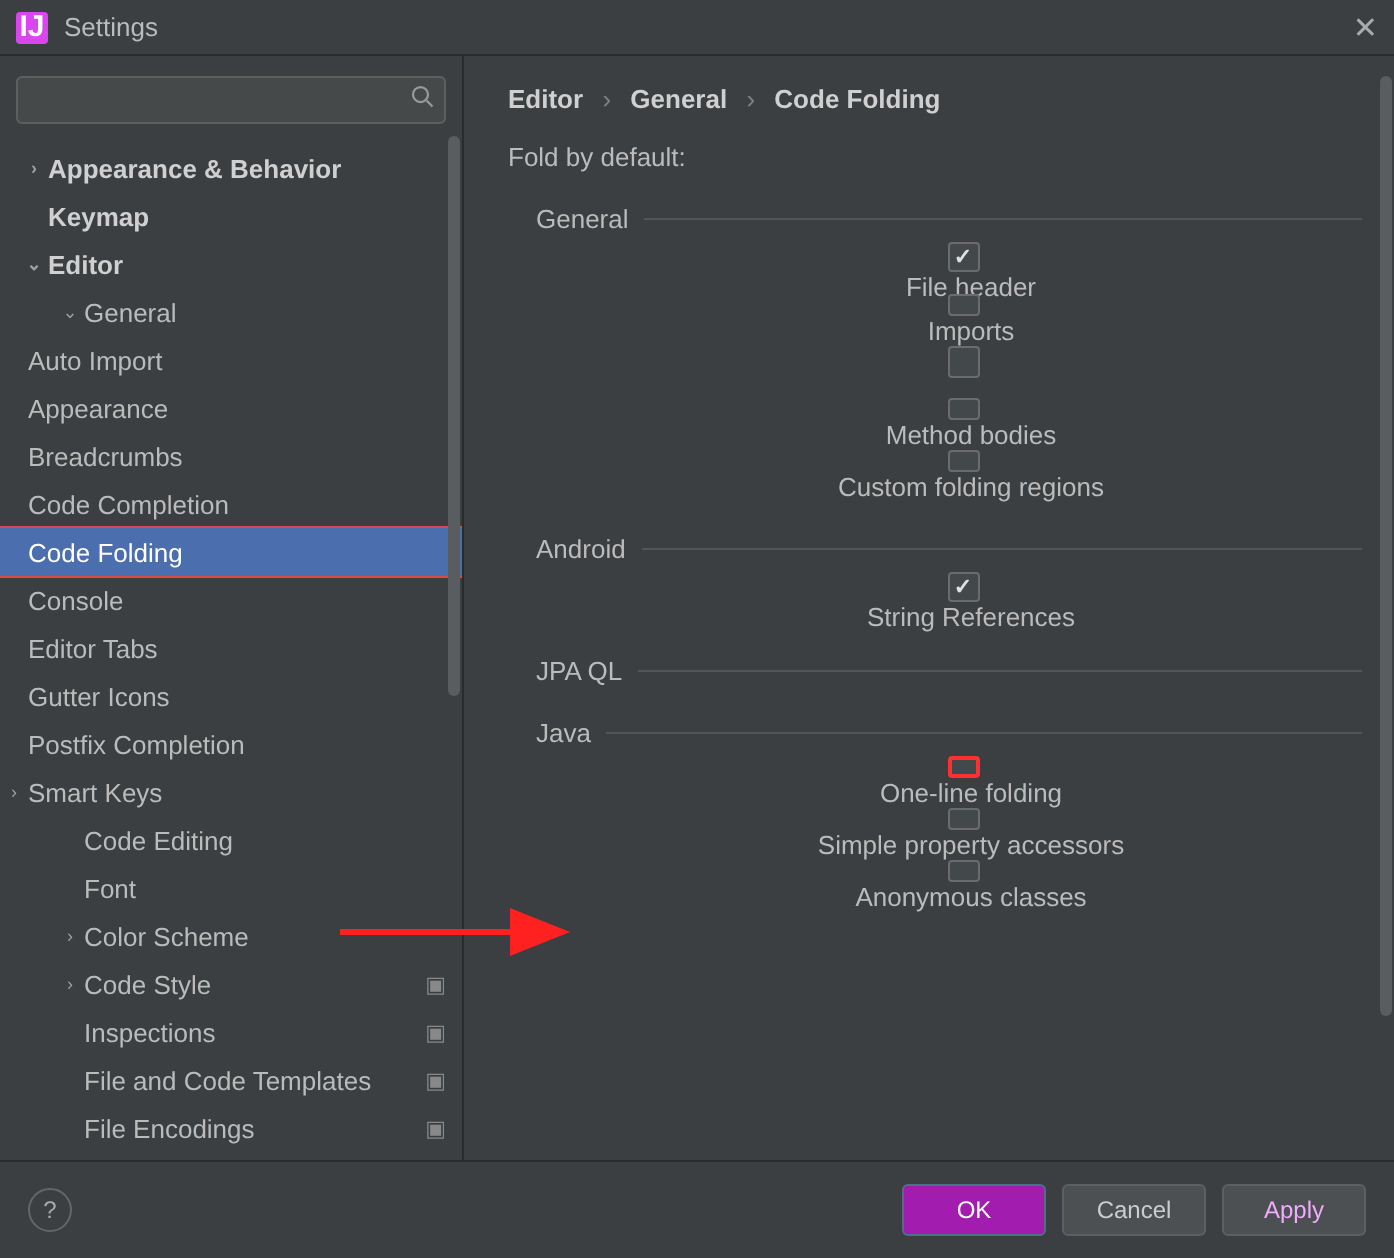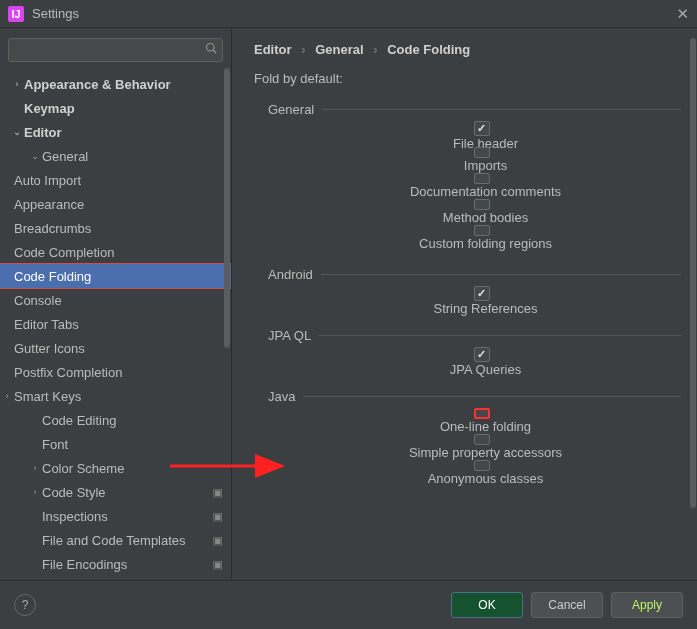--- a/index.html
+++ b/index.html
@@ -12,21 +12,21 @@
     overflow: hidden;
     position: relative;
   }
   .titlebar {
     display: flex; align-items: center;
     height: 28px; padding: 0 8px;
     border-bottom: 1px solid #2b2b2b;
   }
   .titlebar .app-icon {
     width: 16px; height: 16px; background: #d946ef;
-    color: #fff; font-size: 11px; font-weight: bold;
+    color: #fff; font-size: 15px; font-weight: bold;
     display: flex; align-items: center; justify-content: center;
     border-radius: 2px; margin-right: 8px;
   }
   .titlebar .title { flex: 1; }
   .titlebar .close { color: #aaa; font-size: 15px; cursor: pointer; }
   .body { display: flex; height: 552px; }
   .sidebar {
     width: 232px; border-right: 1px solid #2b2b2b;
     display: flex; flex-direction: column;
     padding-top: 10px;
@@ -122,22 +122,22 @@
   }
   .footer-spacer { flex: 1; }
   .btn {
     height: 26px; min-width: 72px;
     border: 1px solid #5e6060;
     background: #4c5052; color: #ccc;
     border-radius: 3px; margin-left: 8px;
     cursor: pointer; font-size: 12px;
     padding: 0 16px;
   }
-  .btn.primary { background: #14532d; border-color: #4c708c; color: #fff; }
-  .btn.disabled { color: #bef264; }
+  .btn.primary { background: #a21caf; border-color: #4c708c; color: #fff; }
+  .btn.disabled { color: #f0abfc; }
   .arrow {
     position: absolute;
     left: 170px; top: 454px;
     pointer-events: none;
   }
   .scrollbar-y {
     position: absolute; right: 0; top: 40px;
     width: 8px; height: 300px;
     background: transparent;
   }
@@ -281,45 +281,40 @@
         <div class="check-row indent1">
           <span class="chk checked"></span>
           <span>File header</span>
         </div>
         <div class="check-row indent1">
           <span class="chk"></span>
           <span>Imports</span>
         </div>
         <div class="check-row indent1">
           <span class="chk"></span>
-          <span>Documentation comments</span>
         </div>
         <div class="check-row indent1">
           <span class="chk"></span>
           <span>Method bodies</span>
         </div>
         <div class="check-row indent1">
           <span class="chk"></span>
           <span>Custom folding regions</span>
         </div>
         <div class="group-header">
           <span>Android</span>
           <span class="line"></span>
         </div>
         <div class="check-row indent1">
           <span class="chk checked"></span>
           <span>String References</span>
         </div>
         <div class="group-header">
           <span>JPA QL</span>
           <span class="line"></span>
-        </div>
-        <div class="check-row indent1">
-          <span class="chk checked"></span>
-          <span>JPA Queries</span>
         </div>
         <div class="group-header">
           <span>Java</span>
           <span class="line"></span>
         </div>
         <div class="check-row indent1">
           <span class="chk highlight"></span>
           <span>One-line folding</span>
         </div>
         <div class="check-row indent1">

